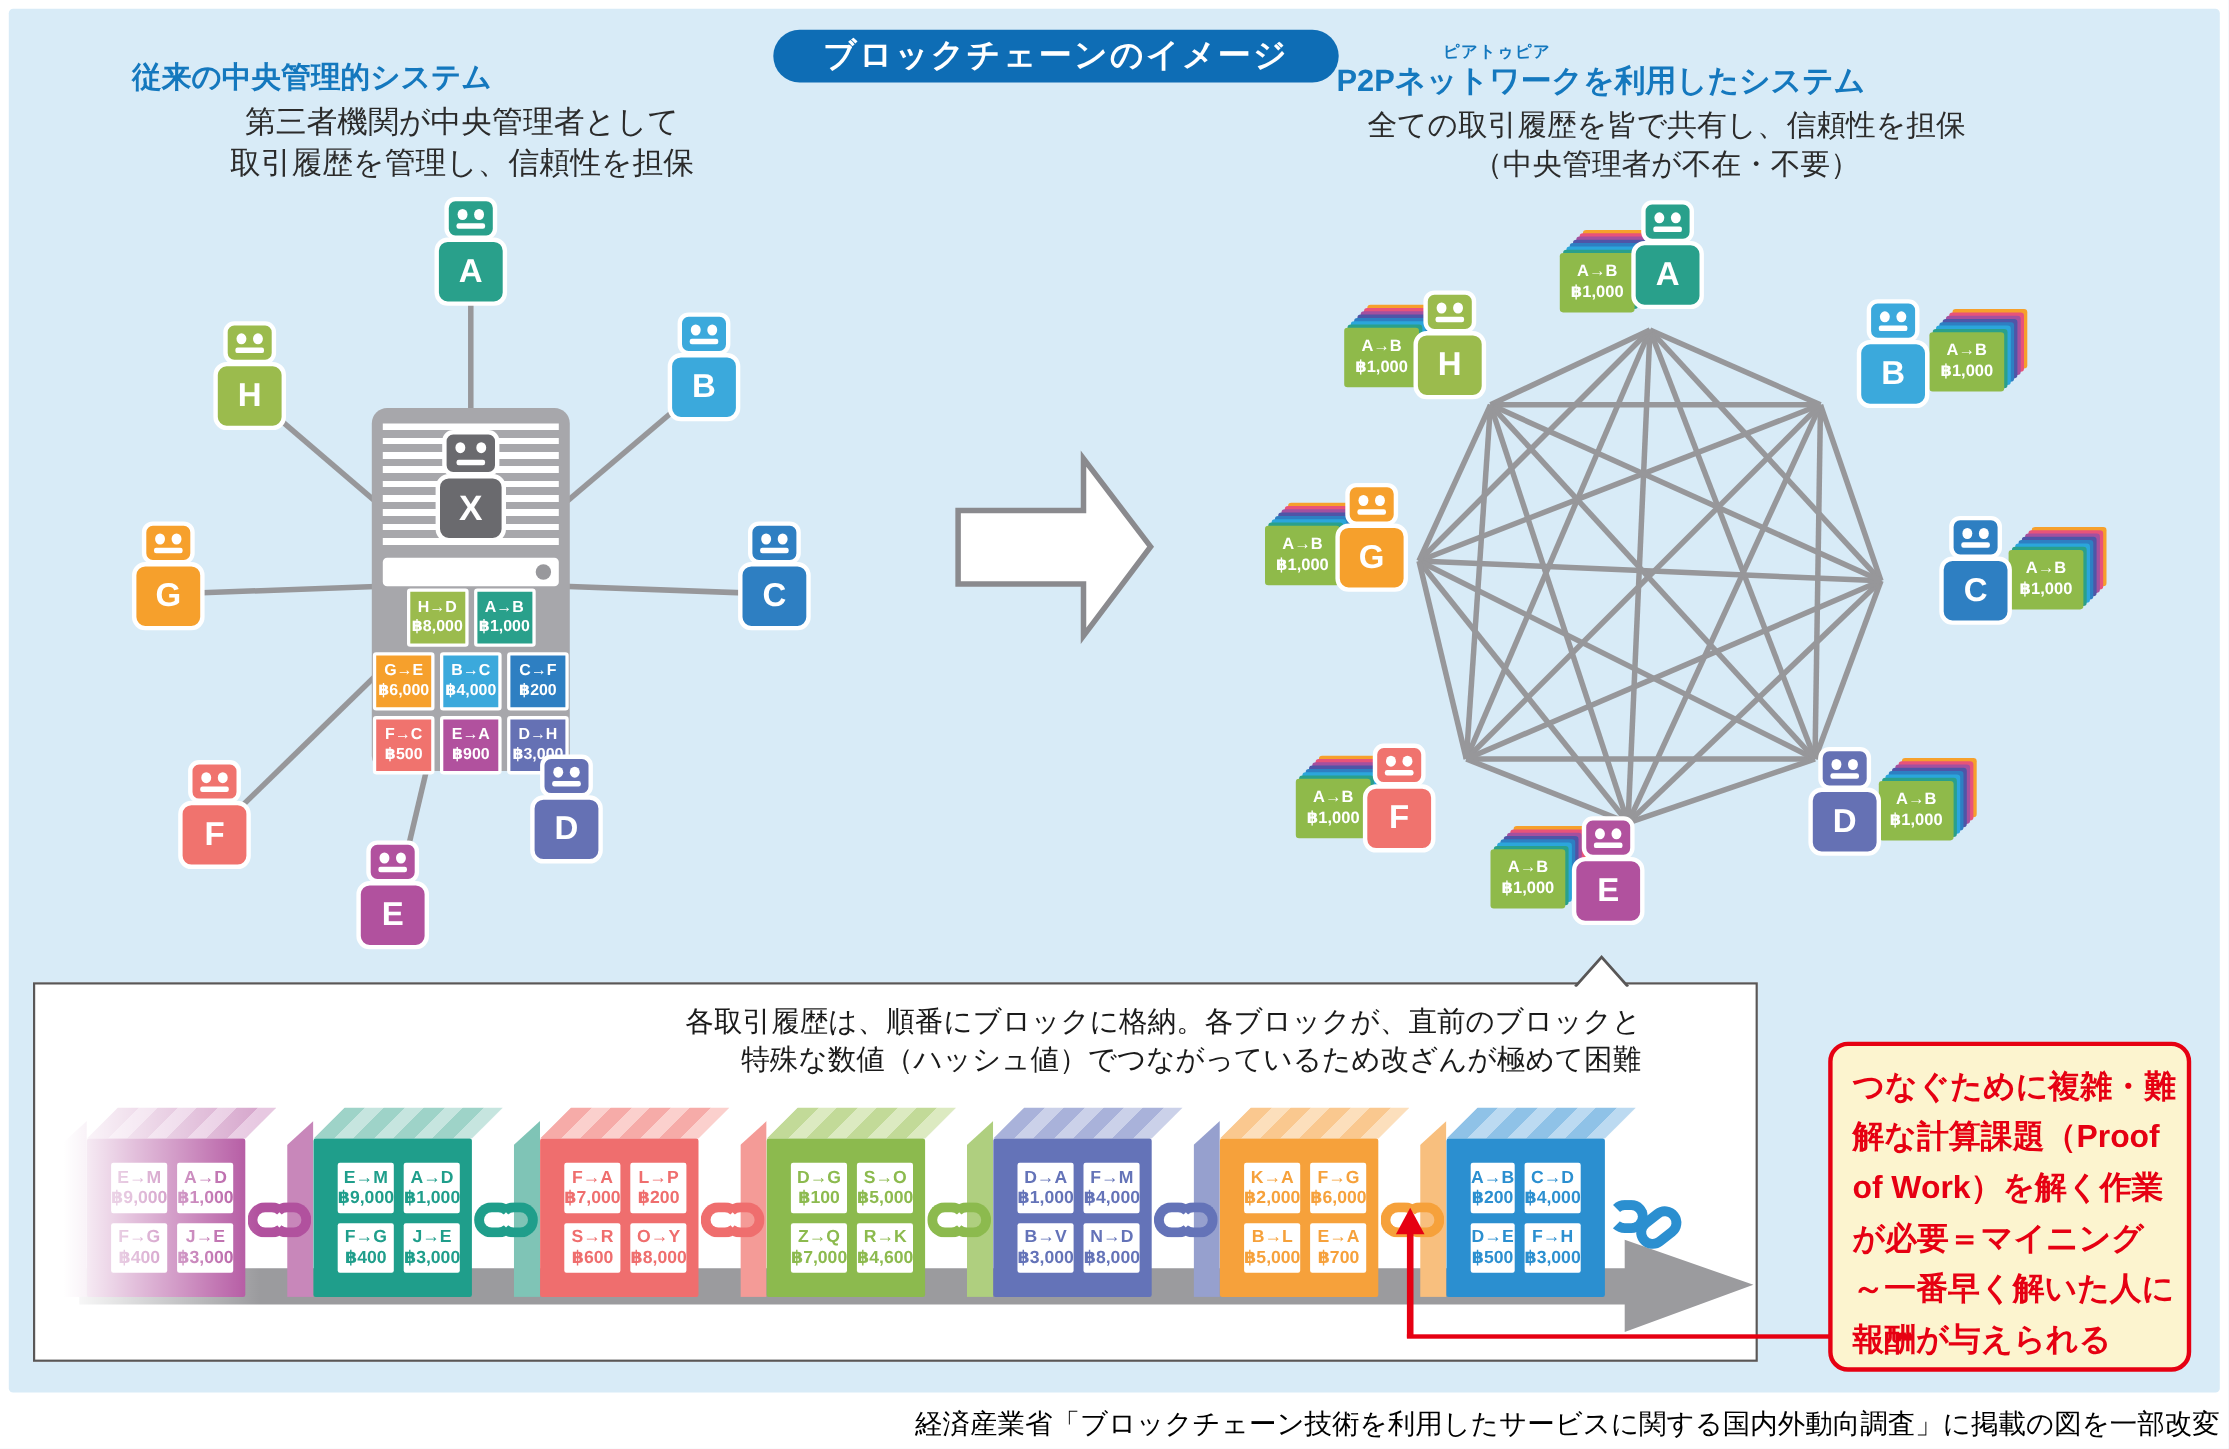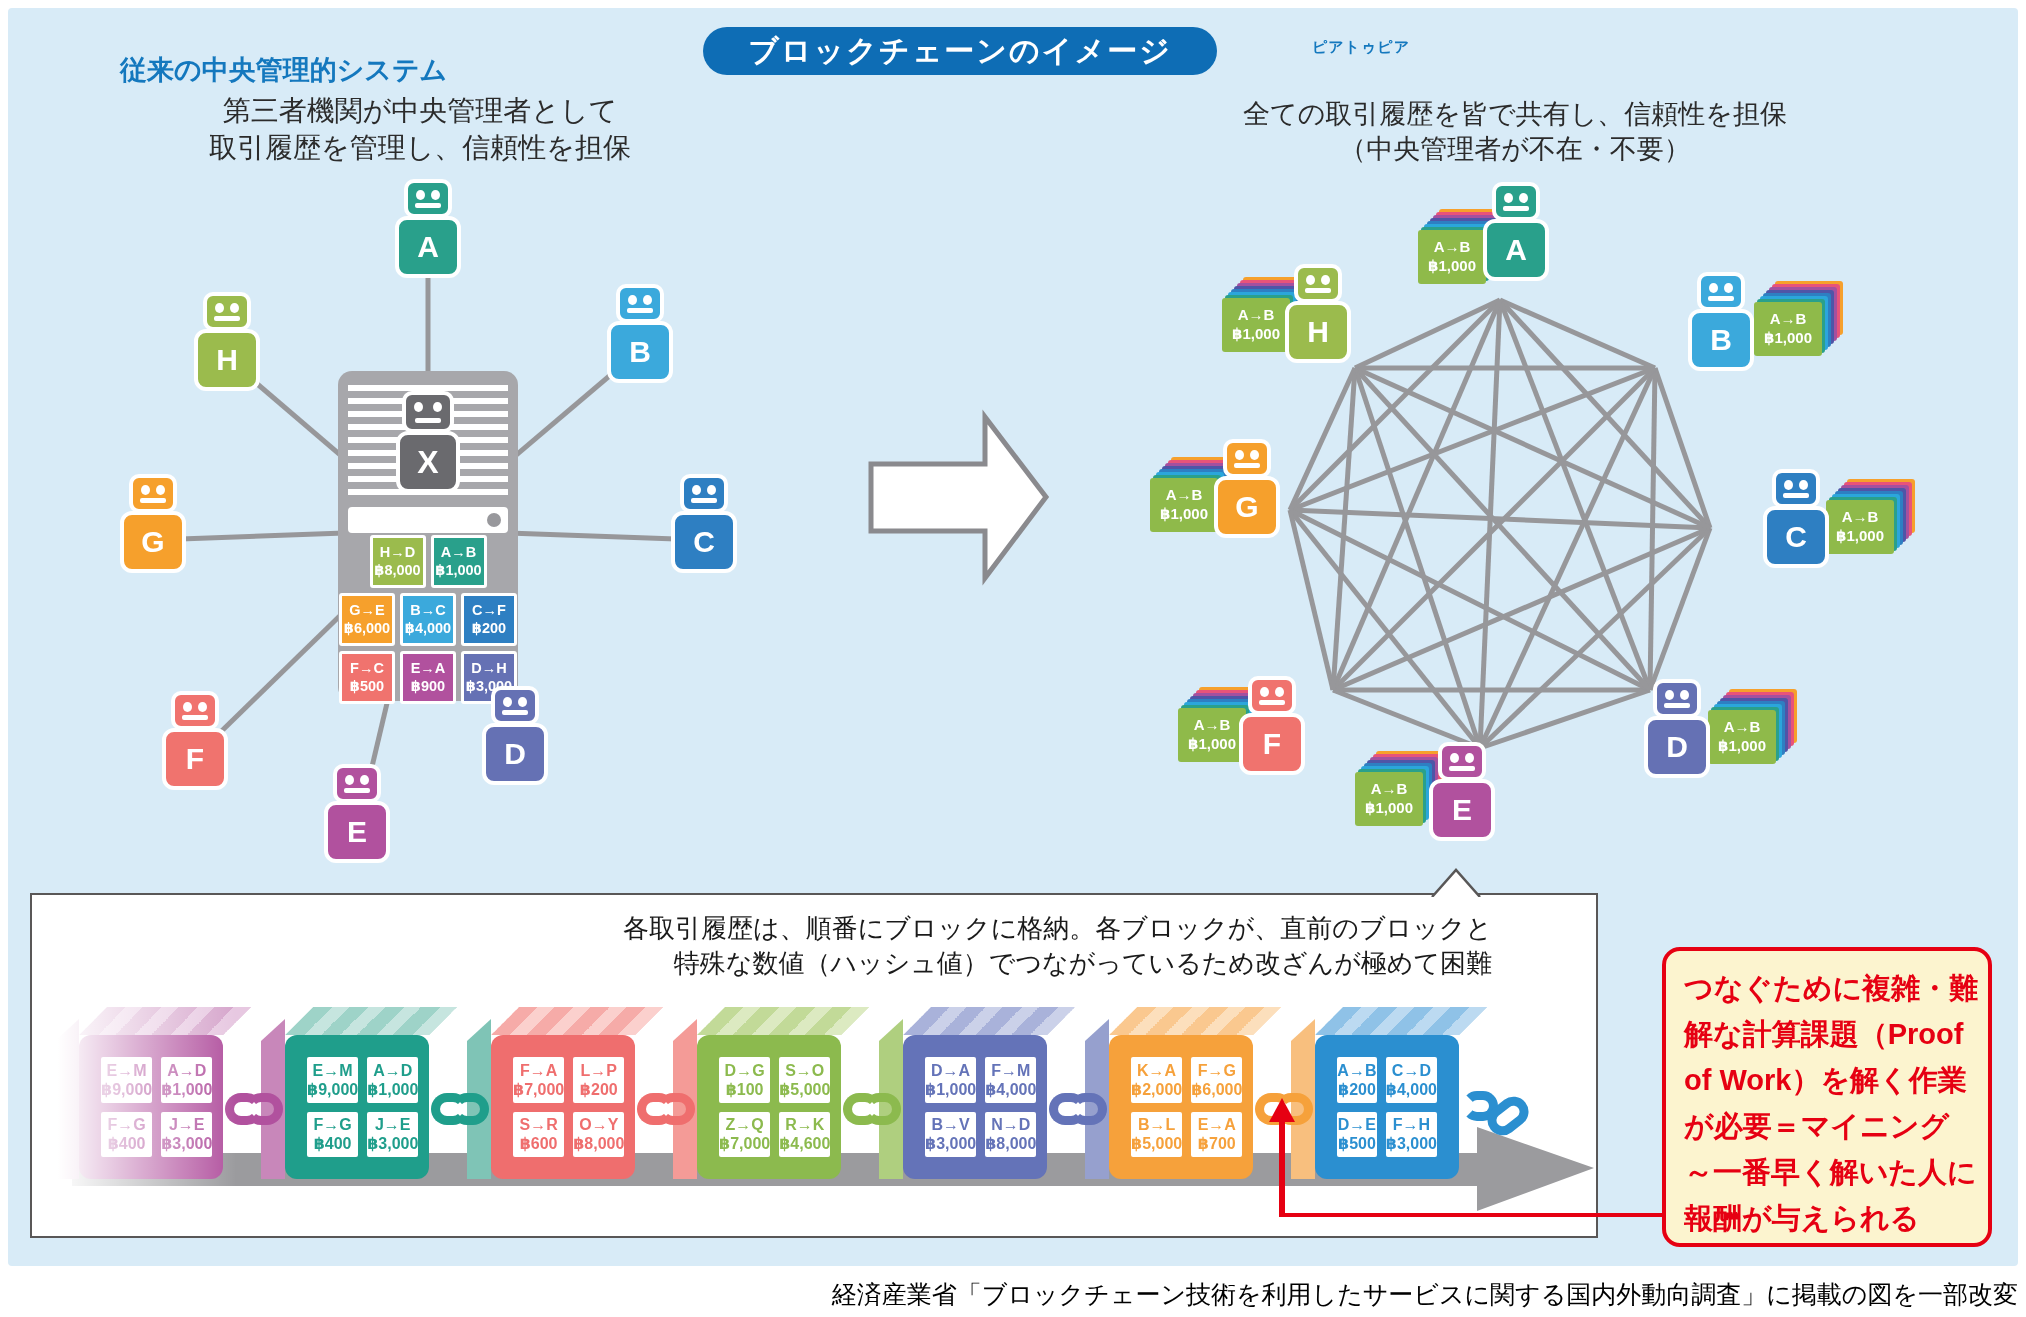--- a/index.html
+++ b/index.html
@@ -58,21 +58,21 @@
 
   
   .bc-panel{position:absolute;left:30px;top:893px;width:1568px;height:345px;background:#fff;border:2px solid #595757;z-index:8}
   .bc-label{position:absolute;left:90px;top:38px;width:300px;font-size:31px;color:#1a1a1a;text-align:center;letter-spacing:1px}
   .bc-desc{position:absolute;left:370px;top:16px;width:1090px;font-size:26px;line-height:35px;color:#1a1a1a;
     text-align:right;white-space:pre-line}
   .track{position:absolute;left:0;top:0;z-index:1}
   .tail-svg{position:absolute;left:1398px;top:-28px;z-index:2}
 
   .blk{position:absolute;top:140px;width:144px;height:144px;z-index:3}
-  .blk-face{position:absolute;inset:0;border-radius:12px;background:var(--c);display:grid;
+  .blk-face{position:absolute;inset:0;border-radius:2px;background:var(--c);display:grid;
     grid-template-columns:1fr 1fr;gap:9px;padding:22px}
   .cell{background:#fff;border-radius:2px;color:var(--c);font-size:16px;font-weight:bold;line-height:1.2;
     display:flex;flex-direction:column;align-items:center;justify-content:center}
   .blk-top{position:absolute;left:0;top:-28px;width:144px;height:28px;transform:skewX(-45deg);transform-origin:0 100%;
     background:repeating-linear-gradient(90deg,var(--sa) 0 19px,var(--sb) 19px 36px)}
   .blk-side{position:absolute;left:-24px;top:-16px;width:24px;height:160px;background:var(--pc);
     clip-path:polygon(0 22px,100% 0,100% 100%,0 100%)}
   .bk0{--c:#B1519E;--sa:#D6A6CC;--sb:#E7C8E1;--pc:#CD96C2}
   .bk1{--c:#1F9E8B;--sa:#9ED3C8;--sb:#C6E5DF;--pc:#C887BA}
   .bk2{--c:#EF6E6E;--sa:#F6ABA8;--sb:#FBD0CD;--pc:#7FC4B6}
@@ -154,20 +154,21 @@
       </g>
     <polygon points="871,464 985,464 985,417 1046,497 985,578 985,531 871,531" fill="#ffffff" stroke="#8A8A8E" stroke-width="5"></polygon>
   </svg>
 
   <div class="title-pill">ブロックチェーンのイメージ</div>
 
   <div class="h-blue" id="head-left">従来の中央管理的システム</div>
   <div id="sub-left">第三者機関が中央管理者として
 取引履歴を管理し、信頼性を担保</div>
   <div id="ruby-right">ピアトゥピア</div>
+  <div class="h-blue" id="head-right">P2Pネットワークを利用したシステム</div>
   <div id="sub-right">全ての取引履歴を皆で共有し、信頼性を担保
 （中央管理者が不在・不要）</div>
 
   <div class="server">
     <div class="stripes"></div>
     <div class="sbot">
       <div class="bot-head">
           <i class="eye l"></i>
           <i class="eye r"></i>
           <i class="mouth"></i>

